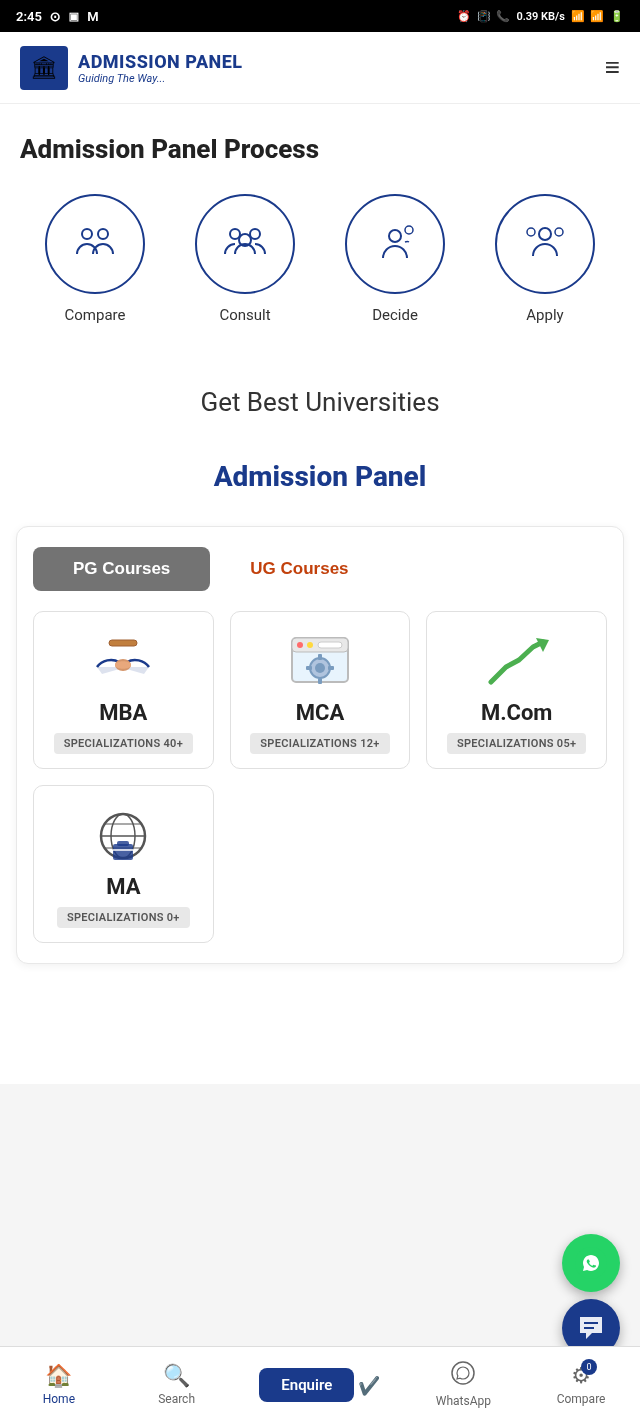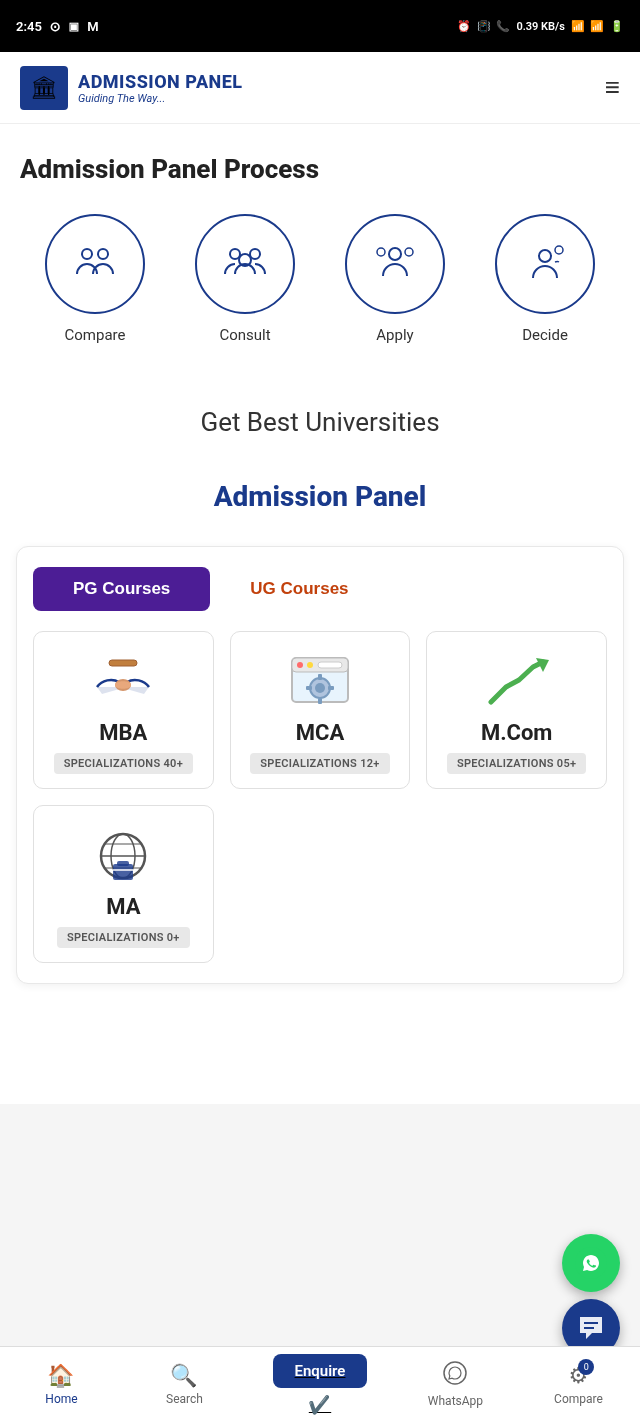--- a/index.html
+++ b/index.html
@@ -13,21 +13,21 @@
     }
 
     
     .status-bar {
       background: #000;
       color: #fff;
       display: flex;
       justify-content: space-between;
       align-items: center;
       padding: 4px 16px;
-      height: 52px;
+      height: 32px;
       font-size: 13px;
       font-weight: 600;
     }
     .status-left { display: flex; align-items: center; gap: 8px; }
     .status-right { display: flex; align-items: center; gap: 6px; font-size: 11px; }
 
     
     .header {
       background: #fff;
       display: flex;
@@ -86,21 +86,21 @@
     .courses-section {
       margin: 20px 16px;
       background: #fff;
       border-radius: 12px;
       border: 1px solid #e8e8e8;
       padding: 20px 16px;
       box-shadow: 0 2px 8px rgba(0,0,0,0.06);
     }
     .course-tabs { display: flex; align-items: center; gap: 0; margin-bottom: 20px; }
     .tab-pg {
-      background: #4c1d95;
+      background: #737373;
       color: #fff;
       padding: 12px 40px;
       border-radius: 8px;
       font-size: 17px;
       font-weight: 600;
       cursor: pointer;
       border: none;
     }
     .tab-ug {
       background: transparent;
@@ -180,23 +180,22 @@
       align-items: center;
       gap: 4px;
       cursor: pointer;
       color: #666;
       font-size: 12px;
       min-width: 70px;
     }
     .nav-item.active { color: #1a3a8b; }
     .nav-icon { font-size: 22px; }
     .nav-enquire {
-      display: flex; flex-direction: column; align-items: center; gap: 4px;
-      cursor: pointer;
-      text-decoration: underline;
+      display: flex; flex-direction: row; align-items: center; gap: 4px;
+      cursor: pointer;
     }
     .enquire-btn {
       background: #1a3a8b;
       color: #fff;
       padding: 8px 22px;
       border-radius: 8px;
       font-size: 15px;
       font-weight: 600;
       white-space: nowrap;
     }
@@ -279,39 +278,39 @@
             <circle cx="24" cy="20" r="6" stroke="#1a3a8b" stroke-width="2" fill="none"></circle>
             <path d="M14 34c0-5.5 4.5-10 10-10s10 4.5 10 10" stroke="#1a3a8b" stroke-width="2" fill="none"></path>
           </svg>
         </div>
         <span class="step-label">Consult</span>
       </div>
 
       <div class="process-step">
         <div class="step-circle">
           <svg viewBox="0 0 48 48" fill="none" xmlns="http://www.w3.org/2000/svg">
+            <circle cx="24" cy="16" r="6" stroke="#1a3a8b" stroke-width="2" fill="none"></circle>
+            <path d="M12 38c0-6.6 5.4-12 12-12s12 5.4 12 12" stroke="#1a3a8b" stroke-width="2" fill="none"></path>
+            <circle cx="38" cy="10" r="4" stroke="#1a3a8b" stroke-width="1.5" fill="none"></circle>
+            <path d="M34 22c2.5-1 4 0 4 0" stroke="#1a3a8b" stroke-width="1.5"></path>
+          </svg>
+        </div>
+        <span class="step-label">Decide</span>
+      </div>
+
+      <div class="process-step">
+        <div class="step-circle">
+          <svg viewBox="0 0 48 48" fill="none" xmlns="http://www.w3.org/2000/svg">
             <circle cx="24" cy="14" r="6" stroke="#1a3a8b" stroke-width="2" fill="none"></circle>
             <path d="M12 36c0-6.6 5.4-12 12-12s12 5.4 12 12" stroke="#1a3a8b" stroke-width="2" fill="none"></path>
             <circle cx="38" cy="12" r="4" stroke="#1a3a8b" stroke-width="1.5" fill="none"></circle>
             <circle cx="10" cy="12" r="4" stroke="#1a3a8b" stroke-width="1.5" fill="none"></circle>
           </svg>
         </div>
         <span class="step-label">Apply</span>
-      </div>
-
-      <div class="process-step">
-        <div class="step-circle">
-          <svg viewBox="0 0 48 48" fill="none" xmlns="http://www.w3.org/2000/svg">
-            <circle cx="24" cy="16" r="6" stroke="#1a3a8b" stroke-width="2" fill="none"></circle>
-            <path d="M12 38c0-6.6 5.4-12 12-12s12 5.4 12 12" stroke="#1a3a8b" stroke-width="2" fill="none"></path>
-            <circle cx="38" cy="10" r="4" stroke="#1a3a8b" stroke-width="1.5" fill="none"></circle>
-            <path d="M34 22c2.5-1 4 0 4 0" stroke="#1a3a8b" stroke-width="1.5"></path>
-          </svg>
-        </div>
-        <span class="step-label">Decide</span>
       </div>
 
     </div>
   </div>
 
   <div class="hero-section">
     <p class="hero-text">
       <span>Get Best Universities</span><br>
       <br>
       <span class="hero-brand">Admission Panel</span>

